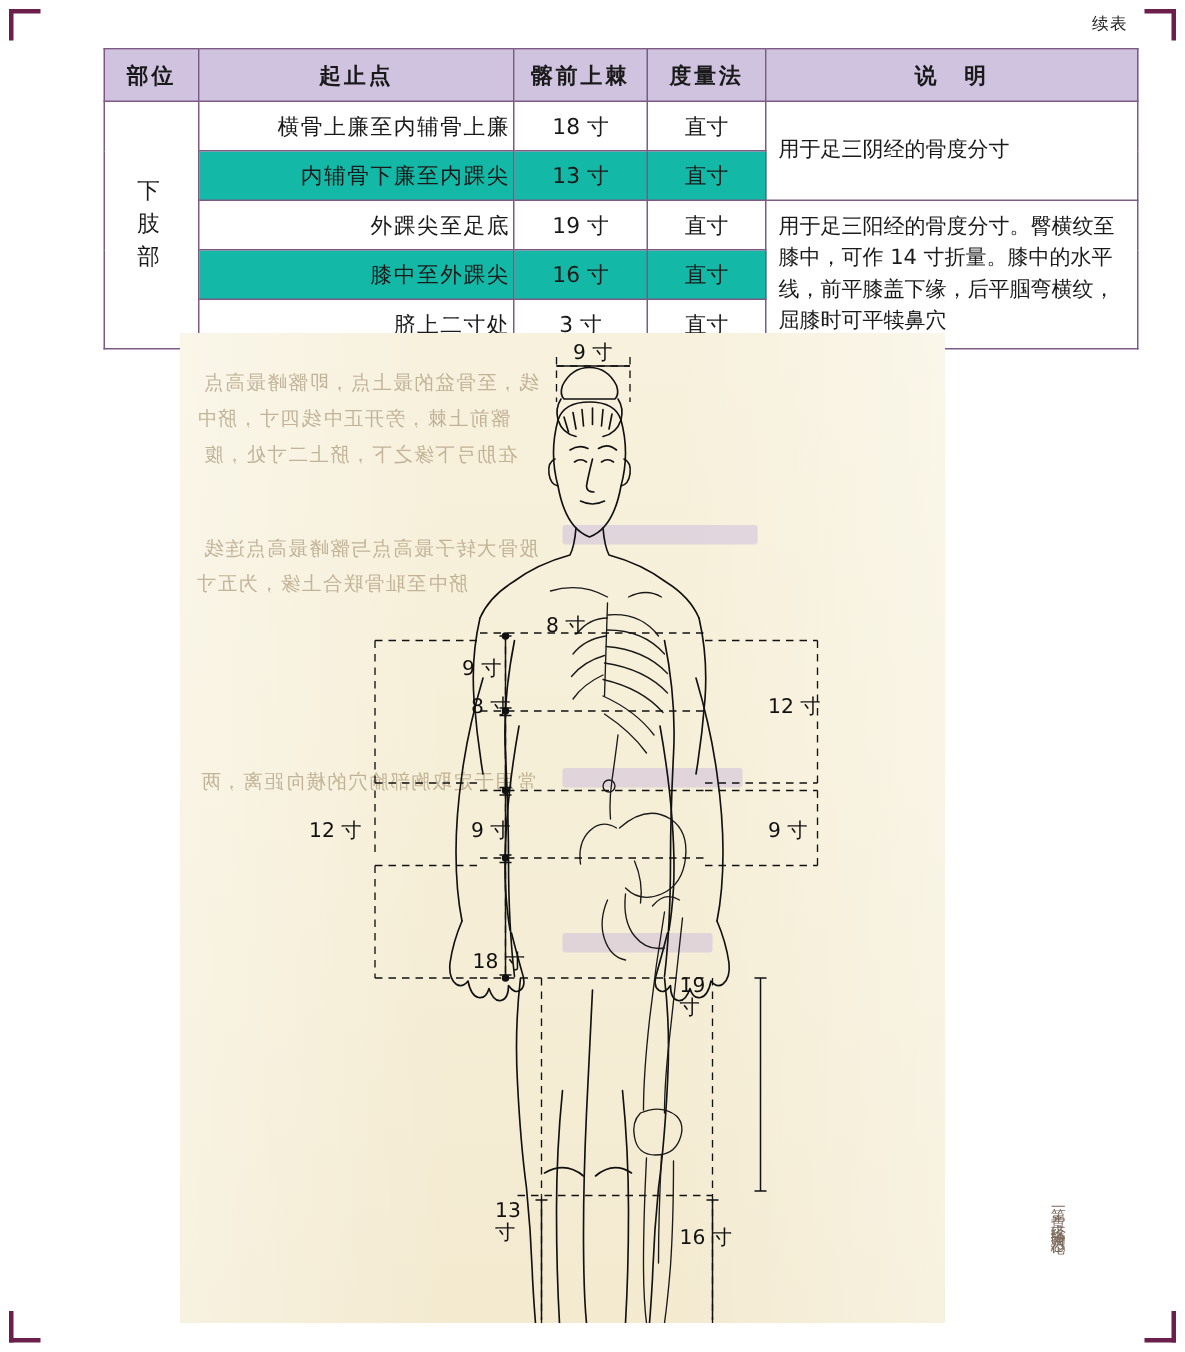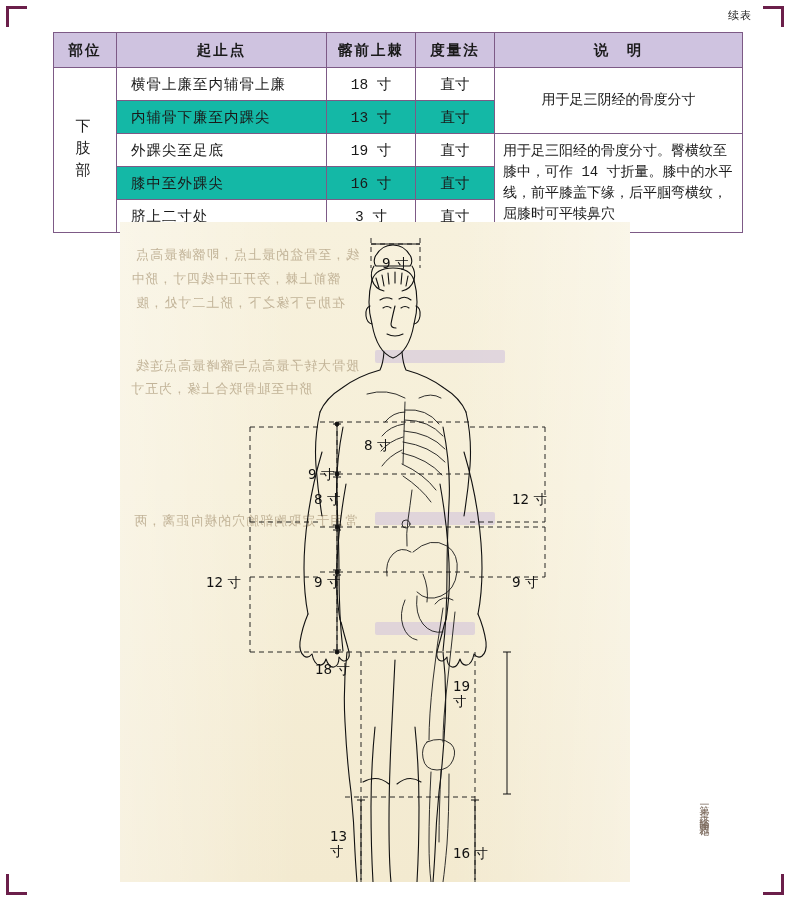--- a/index.html
+++ b/index.html
@@ -16,21 +16,21 @@
   .corner.tr{right:6px;top:6px;border-right:3px solid #6b1f4a;border-top:3px solid #6b1f4a;}
   .corner.bl{left:6px;bottom:6px;border-left:3px solid #6b1f4a;border-bottom:3px solid #6b1f4a;}
   .corner.br{right:6px;bottom:6px;border-right:3px solid #6b1f4a;border-bottom:3px solid #6b1f4a;}
 
   .page-head{
     position:absolute;right:38px;top:8px;
     font-size:11px;color:#222;letter-spacing:1px;
   }
 
   
-  .table-wrap{position:absolute;left:53px;top:32px;width:690px;font-family:Liberation Mono, monospace;}
+  .table-wrap{position:absolute;left:69px;top:32px;width:690px;}
   table{border-collapse:collapse;width:690px;table-layout:fixed;}
   th,td{
     border:1px solid #7d5a86;
     font-size:14.5px;
     color:#1a1a1a;
     text-align:center;
     padding:3px 2px;
     height:26px;
   }
   thead th{
@@ -39,23 +39,23 @@
     letter-spacing:2px;
     height:28px;
   }
   td.alt{background:#14b8a6;}
   td.part{
     width:58px;
     letter-spacing:4px;
     line-height:1.45;
     font-size:15px;
   }
-  td.startend{text-align:left;padding-left:14px;letter-spacing:1px;}
+  td.startend{text-align:right;padding-left:32px;letter-spacing:1px;}
   td.note{font-size:14px;line-height:1.5;text-align:left;padding:4px 8px;letter-spacing:0px;}
-  td.note.center{text-align:center;margin-left:40px;}
+  td.note.center{text-align:left;margin-left:40px;}
 
   
   .figure{
     position:absolute;left:75px;top:222px;width:645px;height:660px;
   }
   .paper{
     position:absolute;left:45px;top:0;width:510px;height:660px;
     background:linear-gradient(180deg,#f7f1dd 0%,#f6efd8 40%,#f3ead0 100%);
   }
   .paper:after{
@@ -76,21 +76,20 @@
     position:absolute;right:8px;bottom:62px;
     writing-mode:vertical-rl;
     font-size:10px;color:#7c6a5d;letter-spacing:2px;
     line-height:1.6;
   }
 
   svg.body{position:absolute;left:0;top:0;width:645px;height:660px;}
   .meas{
     position:absolute;font-size:13.5px;color:#111;background:transparent;
     letter-spacing:0px;
-    margin-top:29px;
   }
 </style>
 </head>
 <body>
 
 <div class="corner tl"></div>
 <div class="corner tr"></div>
 <div class="corner bl"></div>
 <div class="corner br"></div>
 

